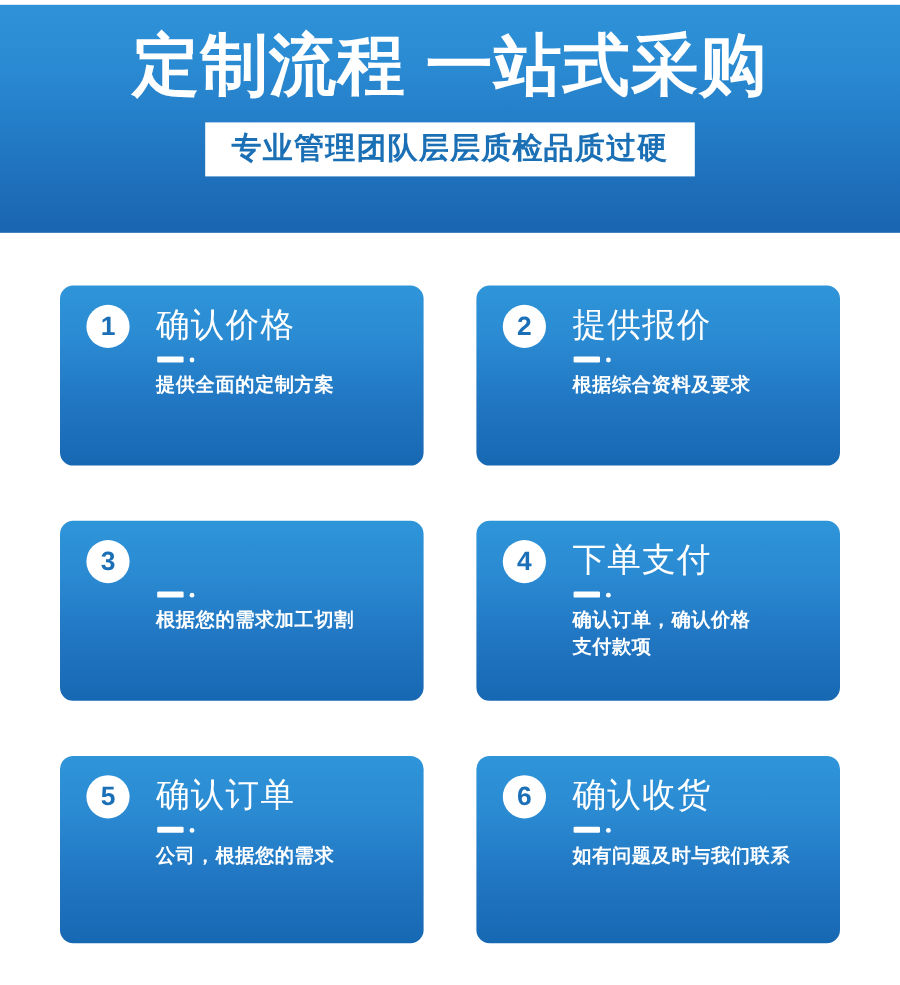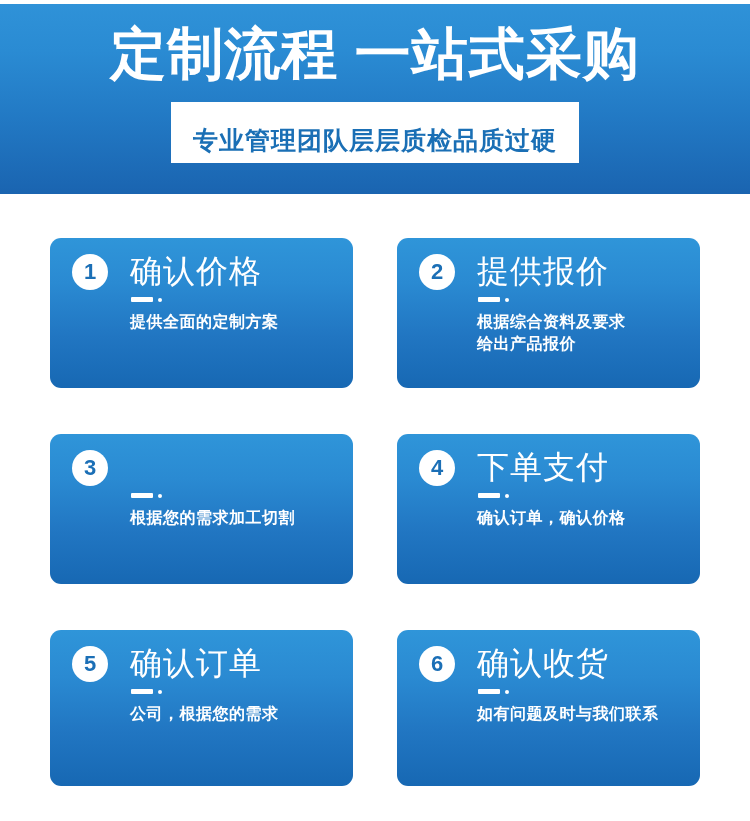--- a/index.html
+++ b/index.html
@@ -23,21 +23,21 @@
     line-height:72px;
     font-weight:bold;
     color:#ffffff;
     letter-spacing:1px;
     white-space:nowrap;
     text-align:center;
   }
   .subtitle-box {
     margin-top:12px;
     background:#ffffff;
-    padding:23px 22px 8px 22px;
+    padding:7px 22px 8px 22px;
     display:inline-block;
   }
   .subtitle-text {
     font-size:25px;
     line-height:30px;
     font-weight:bold;
     color:#1a6fb5;
     letter-spacing:1px;
     white-space:nowrap;
   }
@@ -67,21 +67,21 @@
     border-radius:50%;
     background:#ffffff;
     color:#1b6fb6;
     font-size:22px;
     font-weight:bold;
     line-height:36px;
     text-align:center;
   }
   .card-title {
     margin-left:22px;
-    font-size:32px;
+    font-size:28px;
     line-height:34px;
     color:#ffffff;
     letter-spacing:1px;
     white-space:nowrap;
   }
   .divider {
     position:absolute; left:81px; top:57px;
     width:40px; height:10px;
   }
   .divider .dash {
@@ -134,21 +134,20 @@
       <div class="card-head">
         <div class="badge">2</div>
         <div class="card-title">提供报价</div>
       </div>
       <div class="divider">
         <span class="dash"></span>
         <span class="dot"></span>
       </div>
       <div class="card-desc">
         <div>根据综合资料及要求</div>
-        <div>给出产品报价</div>
       </div>
     </div>
 
     <div class="card">
       <div class="card-head">
         <div class="badge">3</div>
       </div>
       <div class="divider">
         <span class="dash"></span>
         <span class="dot"></span>
@@ -163,20 +162,21 @@
       <div class="card-head">
         <div class="badge">4</div>
         <div class="card-title">下单支付</div>
       </div>
       <div class="divider">
         <span class="dash"></span>
         <span class="dot"></span>
       </div>
       <div class="card-desc">
         <div>确认订单，确认价格</div>
+        <div>支付款项</div>
       </div>
     </div>
 
     <div class="card">
       <div class="card-head">
         <div class="badge">5</div>
         <div class="card-title">确认订单</div>
       </div>
       <div class="divider">
         <span class="dash"></span>

